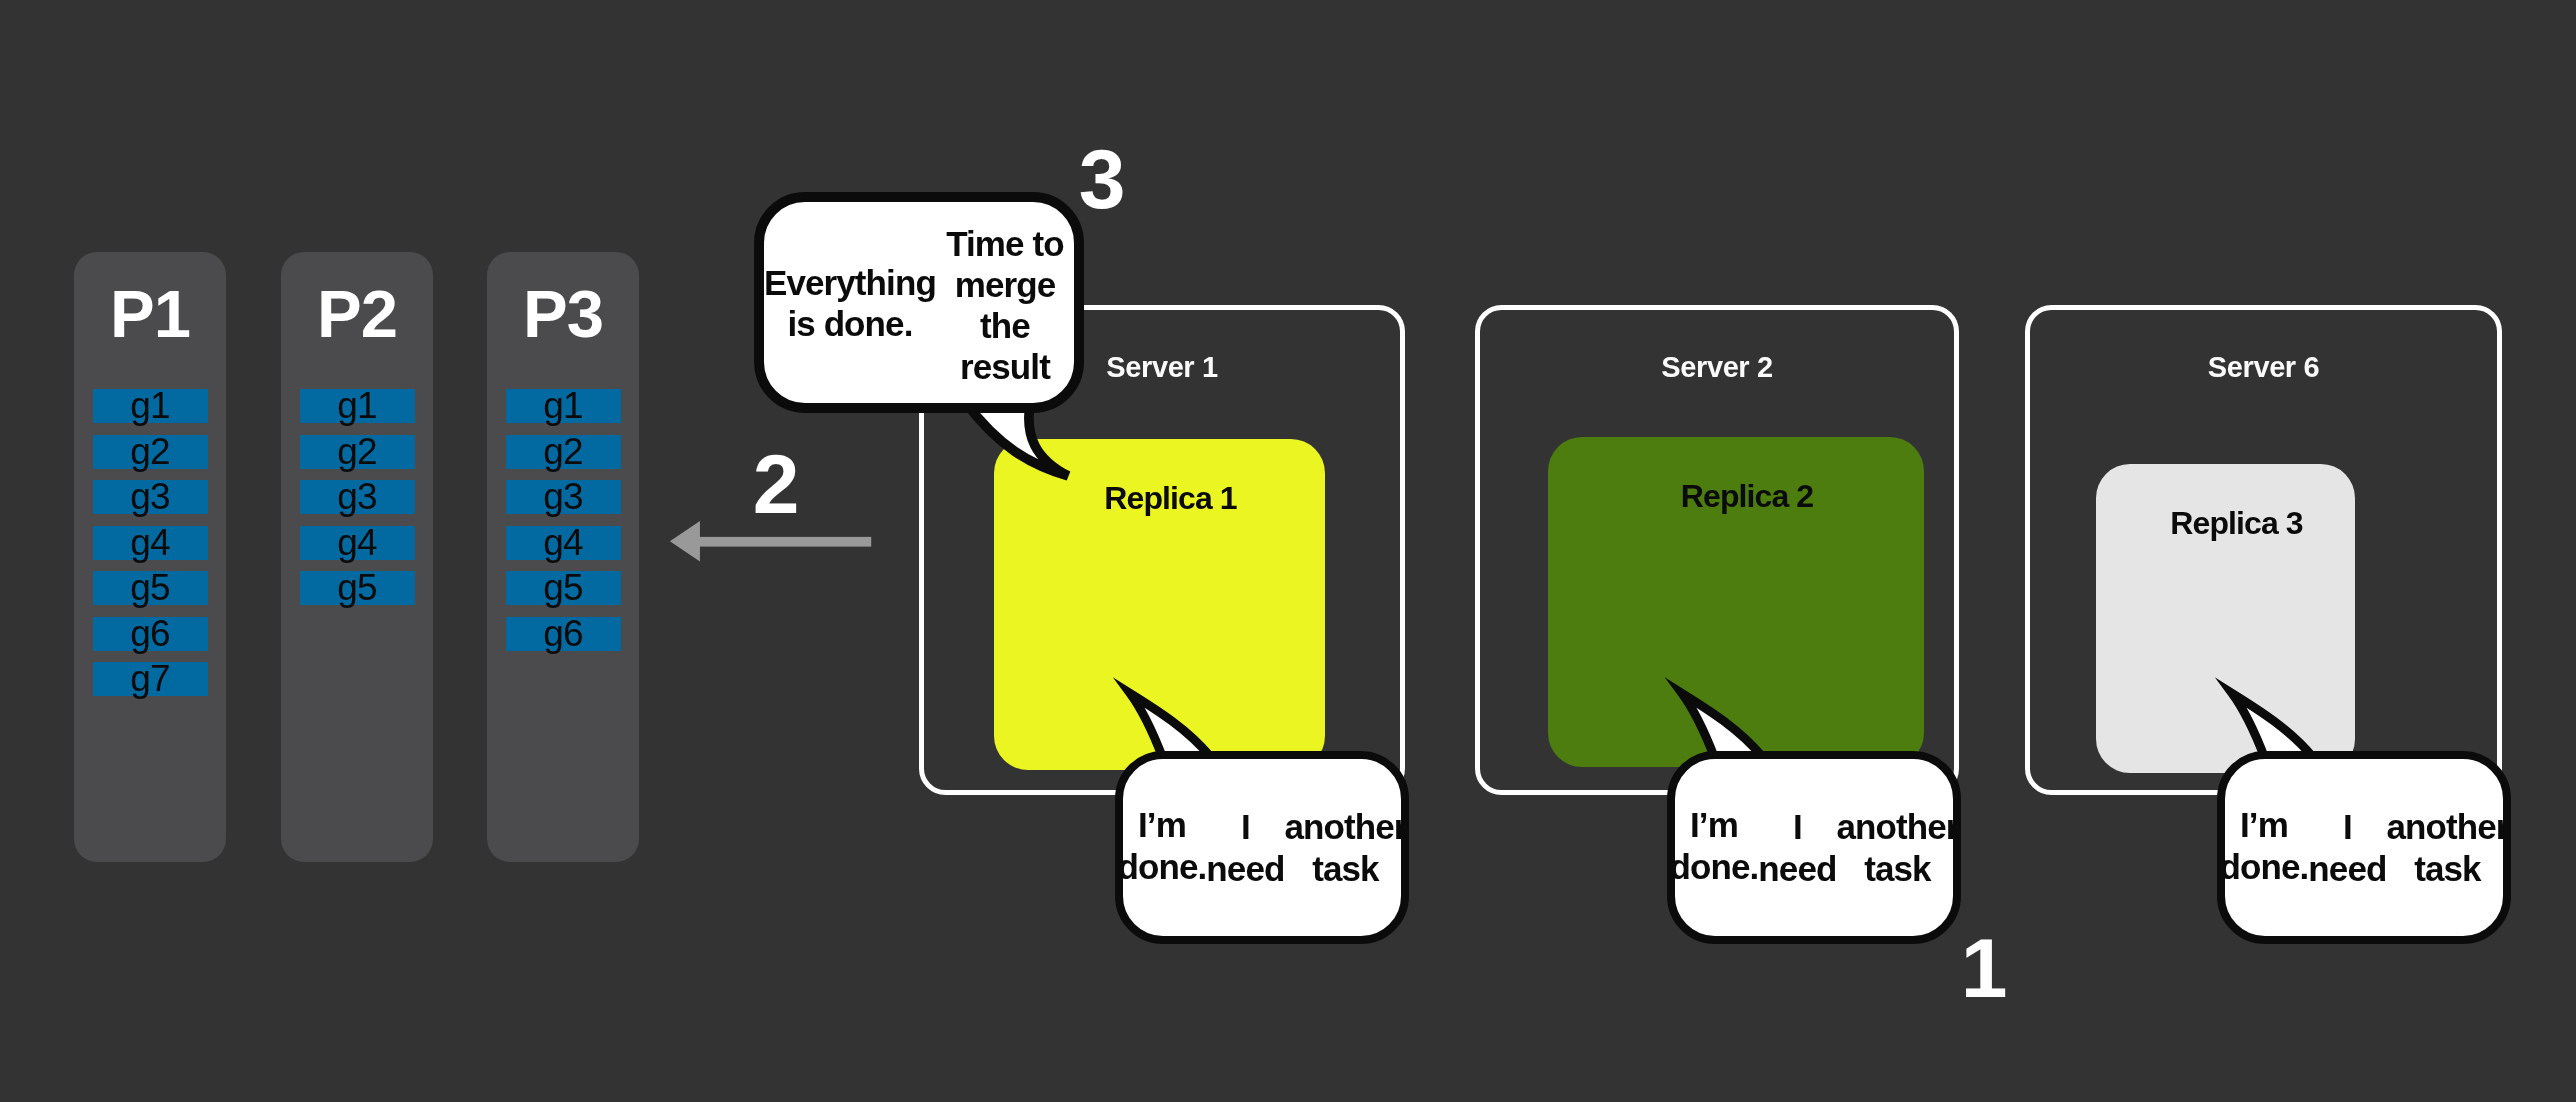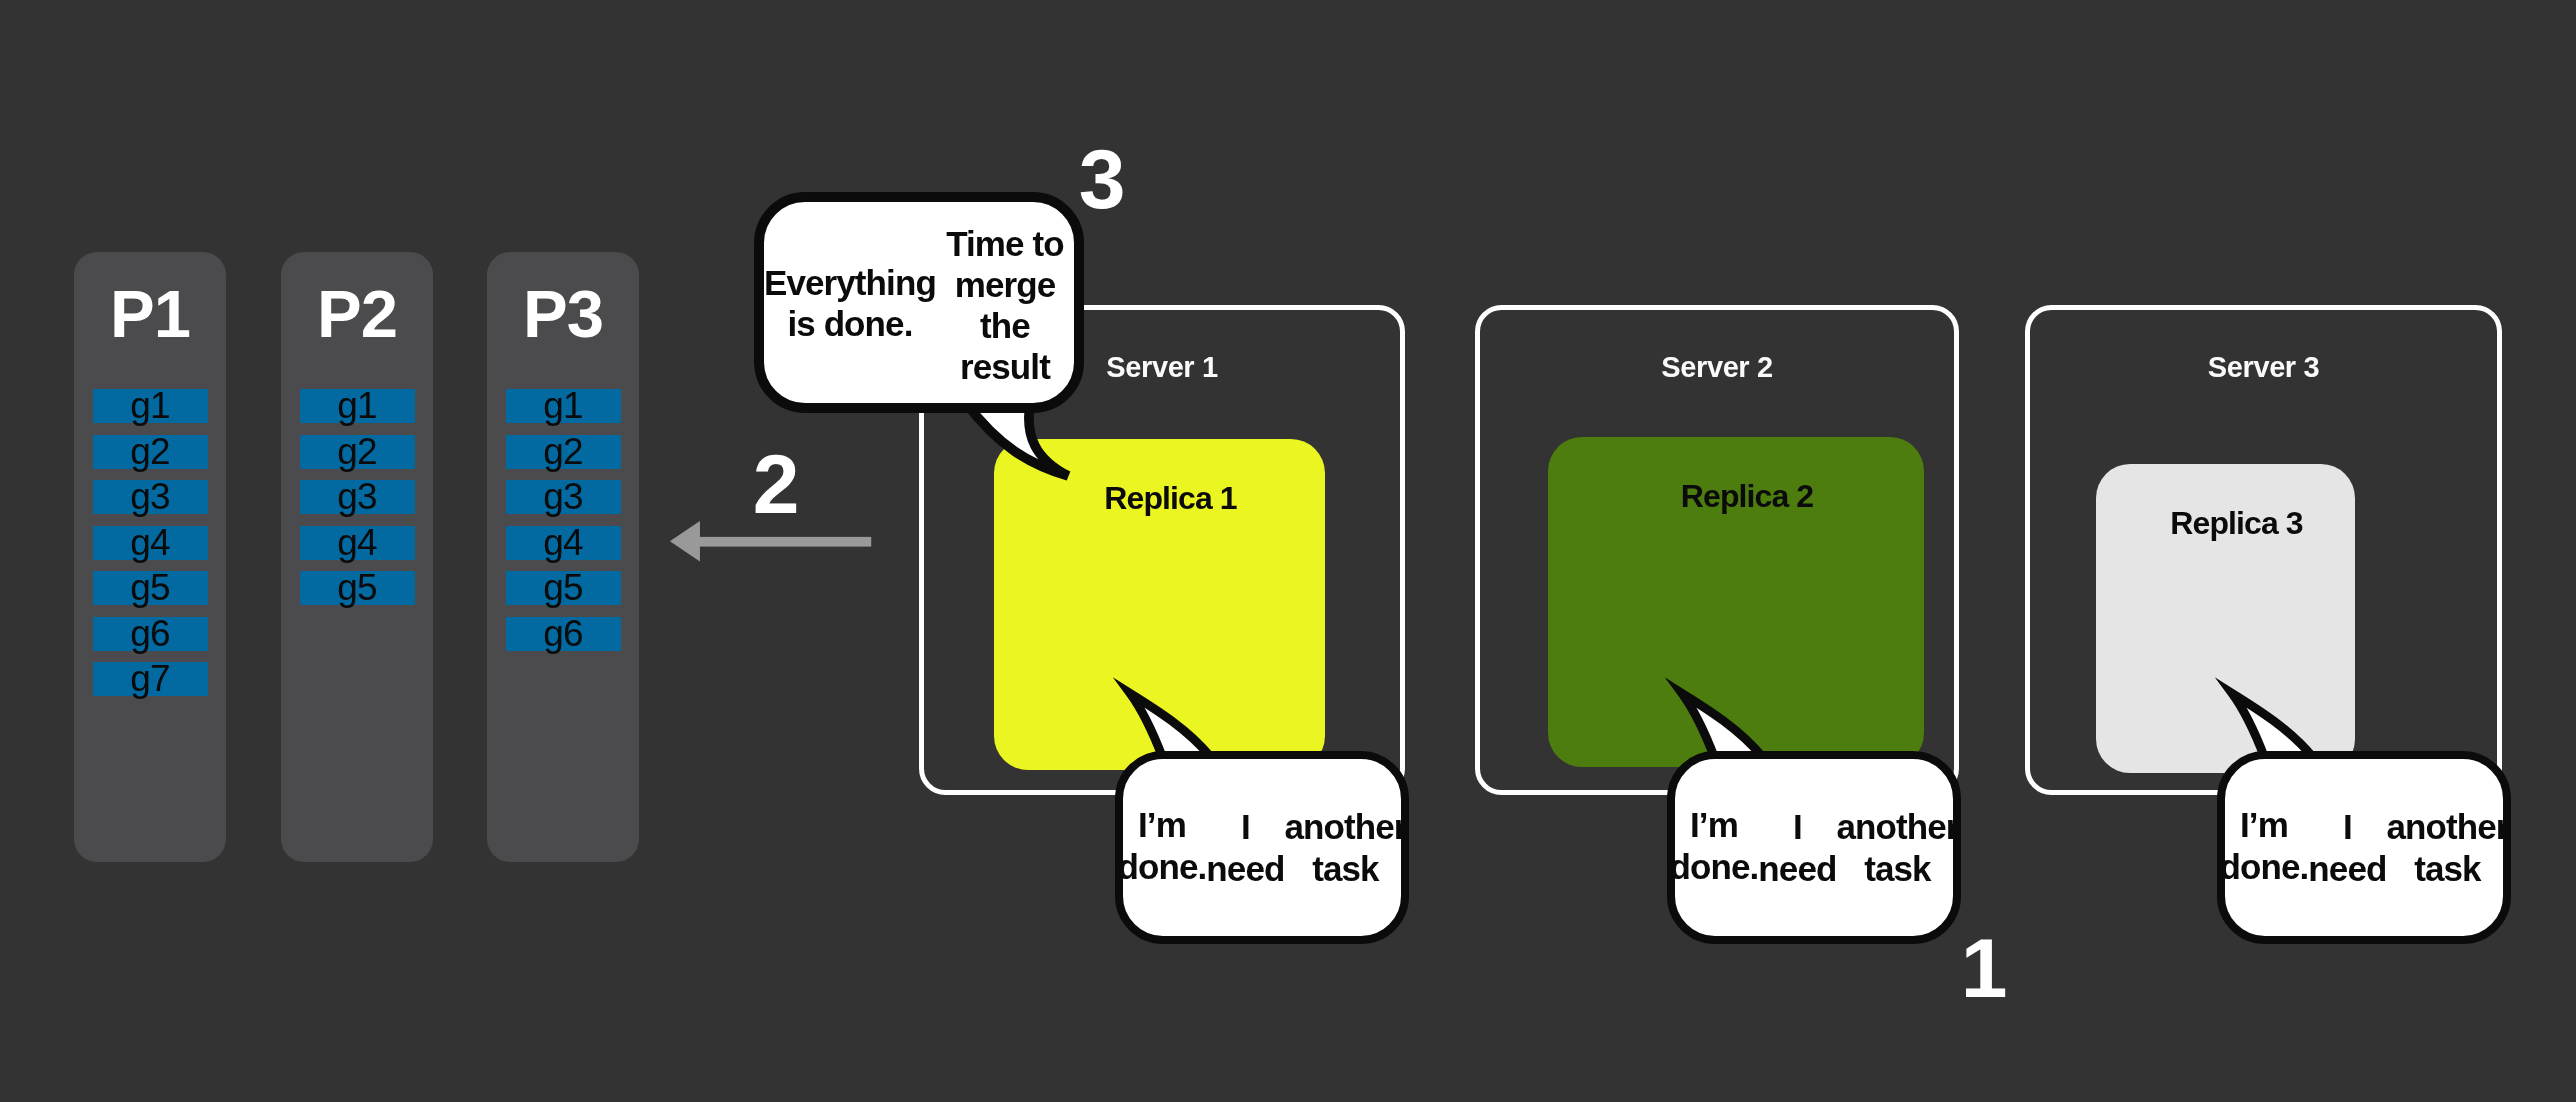--- a/index.html
+++ b/index.html
@@ -118,21 +118,21 @@
     <div class="task">g6</div>
   </div>
 
   <div class="server" style="left:919px;width:486px">
     <div class="server-label">Server 1</div>
   </div>
   <div class="server" style="left:1475px;width:484px">
     <div class="server-label">Server 2</div>
   </div>
   <div class="server" style="left:2025px;width:477px">
-    <div class="server-label">Server 3</div>
+    <div class="server-label">Server 6</div>
   </div>
 
   <div class="replica" style="left: 994px; top: 439px; width: 331px; height: 331px; background: rgb(235, 245, 34);">
     <div class="replica-label">Replica 1</div>
   </div>
   <div class="replica" style="left: 1548px; top: 437px; width: 376px; height: 330px; background: #4d7c0f;">
     <div class="replica-label">Replica 2</div>
   </div>
   <div class="replica" style="left: 2096px; top: 464px; width: 259px; height: 309px; background: #e5e5e5;">
     <div class="replica-label">Replica 3</div>

